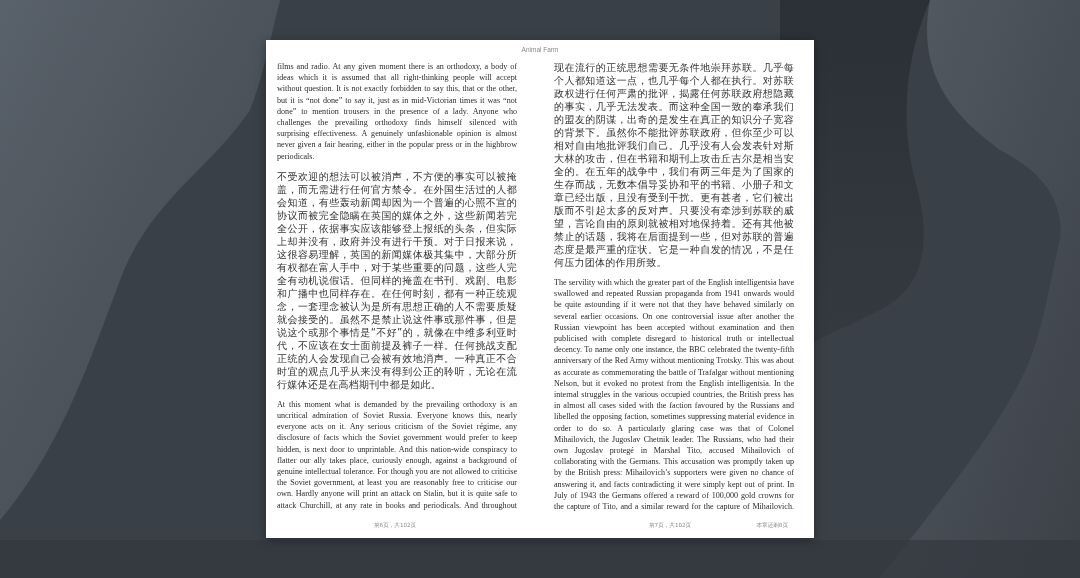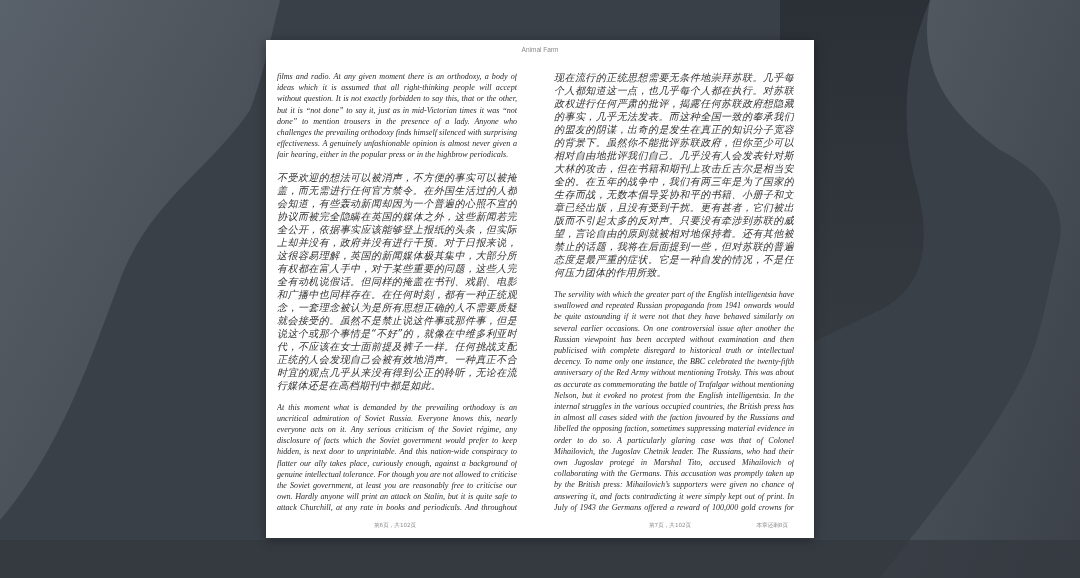--- a/index.html
+++ b/index.html
@@ -21,21 +21,21 @@
     font-family: "Liberation Sans", "DejaVu Sans", sans-serif;
     font-size: 6.5px; color: #8a8a8a;
   }
   .column {
     position: absolute; top: 21px; width: 240px;
     font-size: 8.1px; line-height: 11.2px; color: #2a2a2a;
     text-align: justify; overflow: hidden; height: 452px;
   }
   .col-left { left: 11px; }
   .col-right { left: 288px; }
-  .column p { margin: 10px 0 8px 0; font-style: italic; }
+  .column p { margin: 0 0 8px 0; }
   .column p.zh {
     font-family: "DejaVu Sans", sans-serif; font-size: 10px; line-height: 13px;
     letter-spacing: 0.25px; color: #333;
   }
   .footer {
     position: absolute; bottom: 8px;
     font-family: "DejaVu Sans", sans-serif; font-size: 5.6px; color: #8a8a8a;
   }
   .footer-left { left: 108px; }
   .footer-right { left: 383px; }

